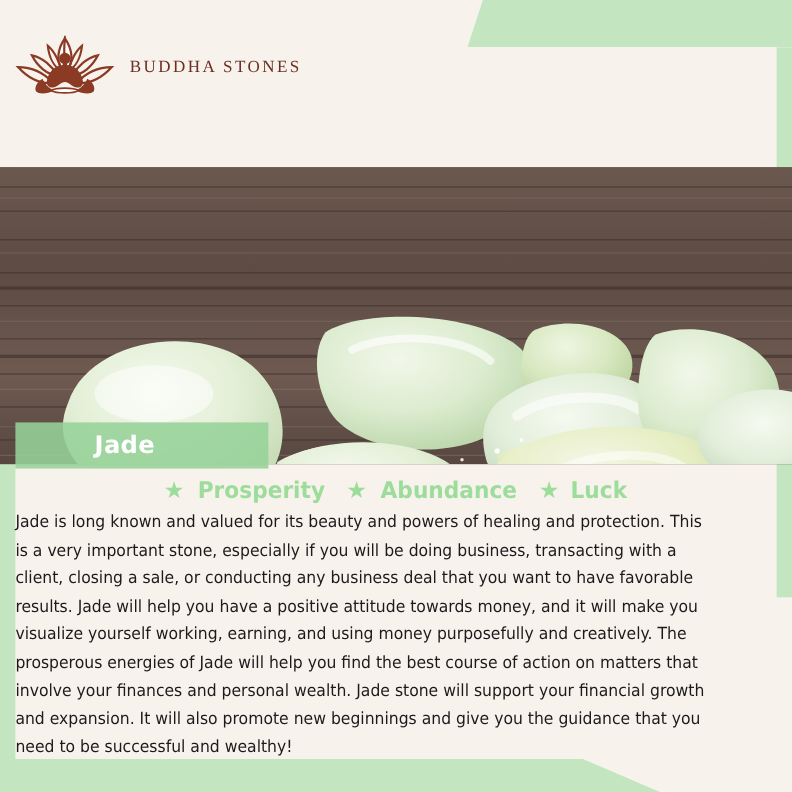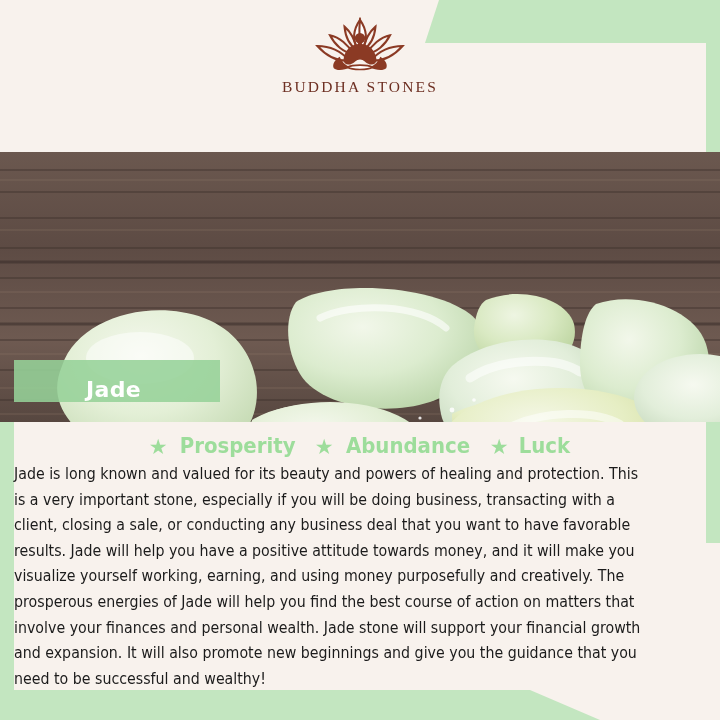--- a/index.html
+++ b/index.html
@@ -48,21 +48,21 @@
   }
   .sheet-inner{
     position:absolute;left:0;top:0;right:14px;bottom:30px;
     background:#f8f2ed;
   }
 
   
   .logo-wrap{
     position:absolute;left:0;right:0;top:14px;
     height:92px;
-    display:flex;flex-direction:column;
+    display:flex;flex-direction:row;
     align-items:center;justify-content:flex-start;
     z-index:5;
   }
   .logo-mark{width:118px;height:62px;display:block;}
   .logo-word{
     margin-top:2px;
     font-family:"Liberation Serif", serif;
     font-size:15.5px;
     letter-spacing:2.2px;
     color:#6d2f22;
@@ -91,24 +91,24 @@
   .photo{
     position:absolute;left:0;top:152px;
     width:720px;height:270px;
     overflow:hidden;
     z-index:2;
     background:#5a4a44;
   }
   .photo svg{display:block;width:720px;height:270px;}
 
   .jade-bar{
-    position:absolute;left:14px;top:360px;
-    width:206px;height:42px;
+    position:absolute;left:14px;top:384px;
+    width:230px;height:42px;
     background:rgba(150,210,152,.88);
-    display:flex;align-items:flex-end;
+    display:flex;align-items:center;
     z-index:4;
   }
   .jade-bar span{
     margin-left:72px;
     font-family:"DejaVu Sans", sans-serif;
     font-weight:bold;
     font-size:22px;
     color:#ffffff;
     letter-spacing:.3px;
   }

